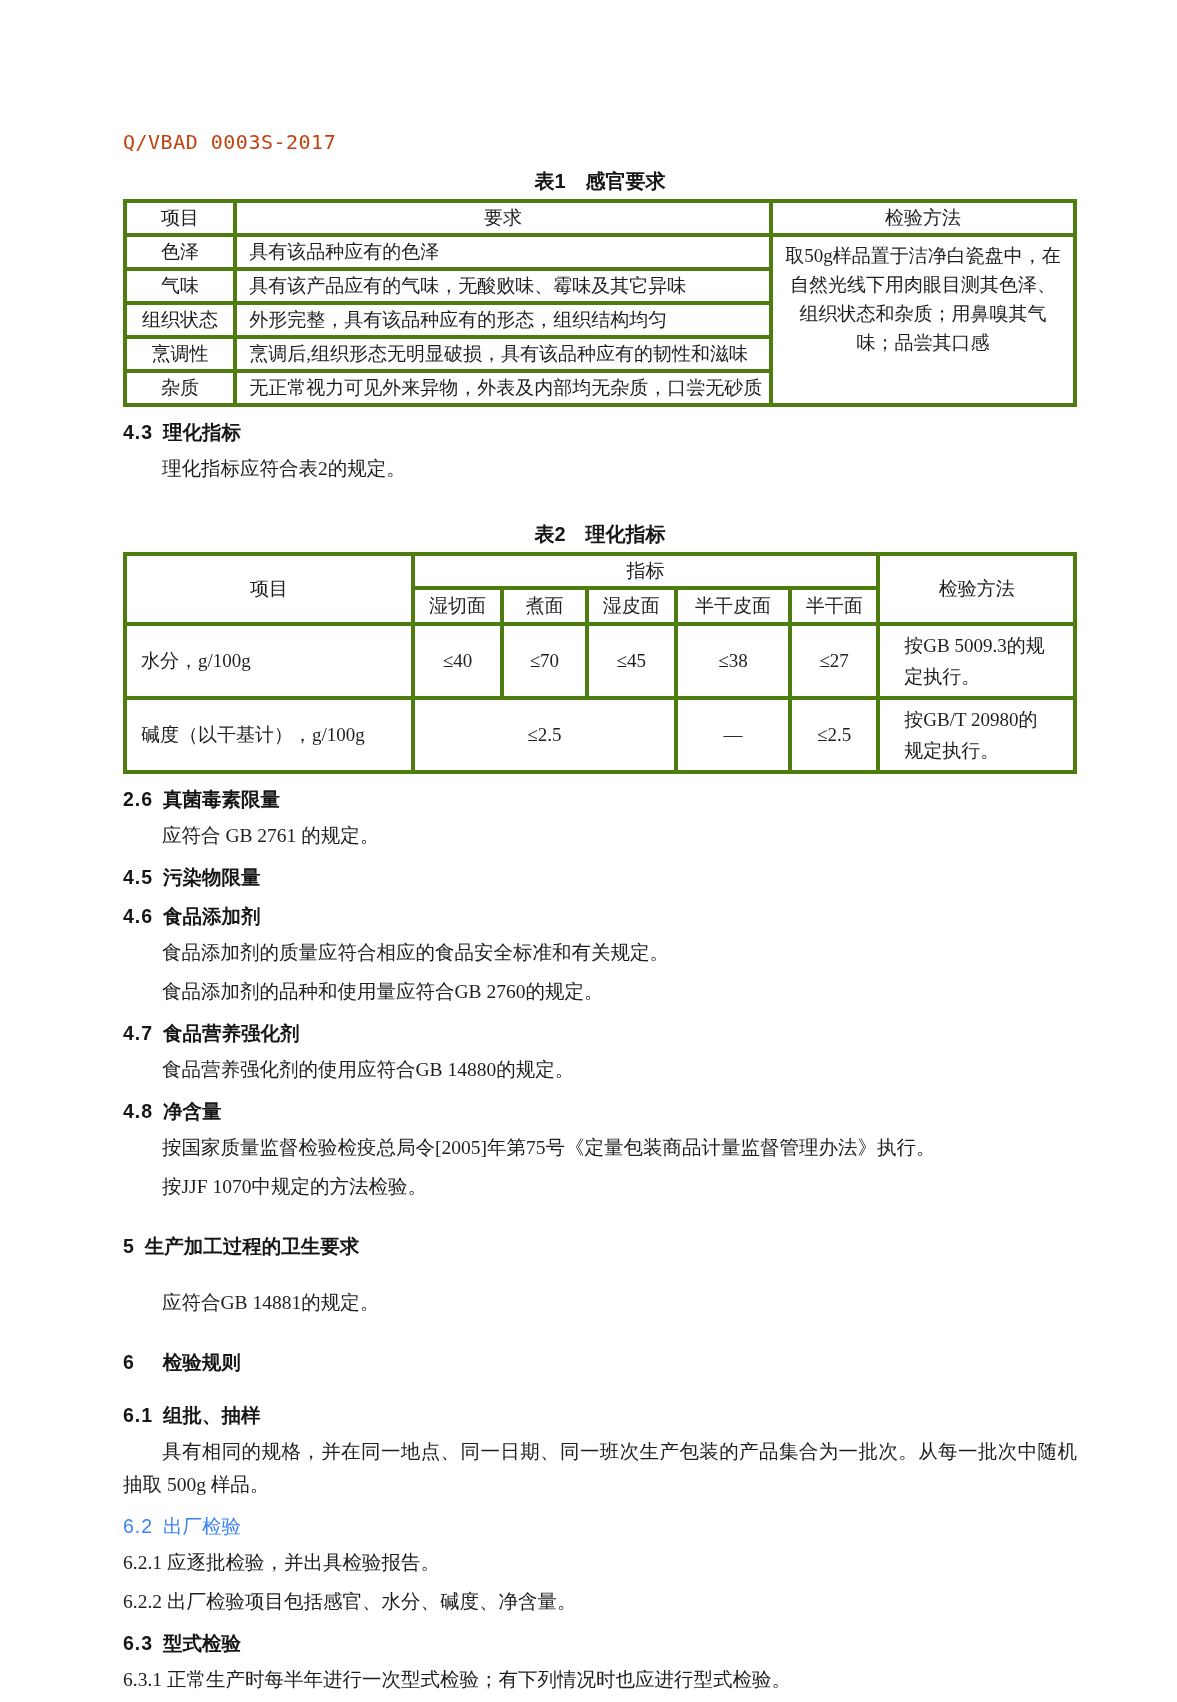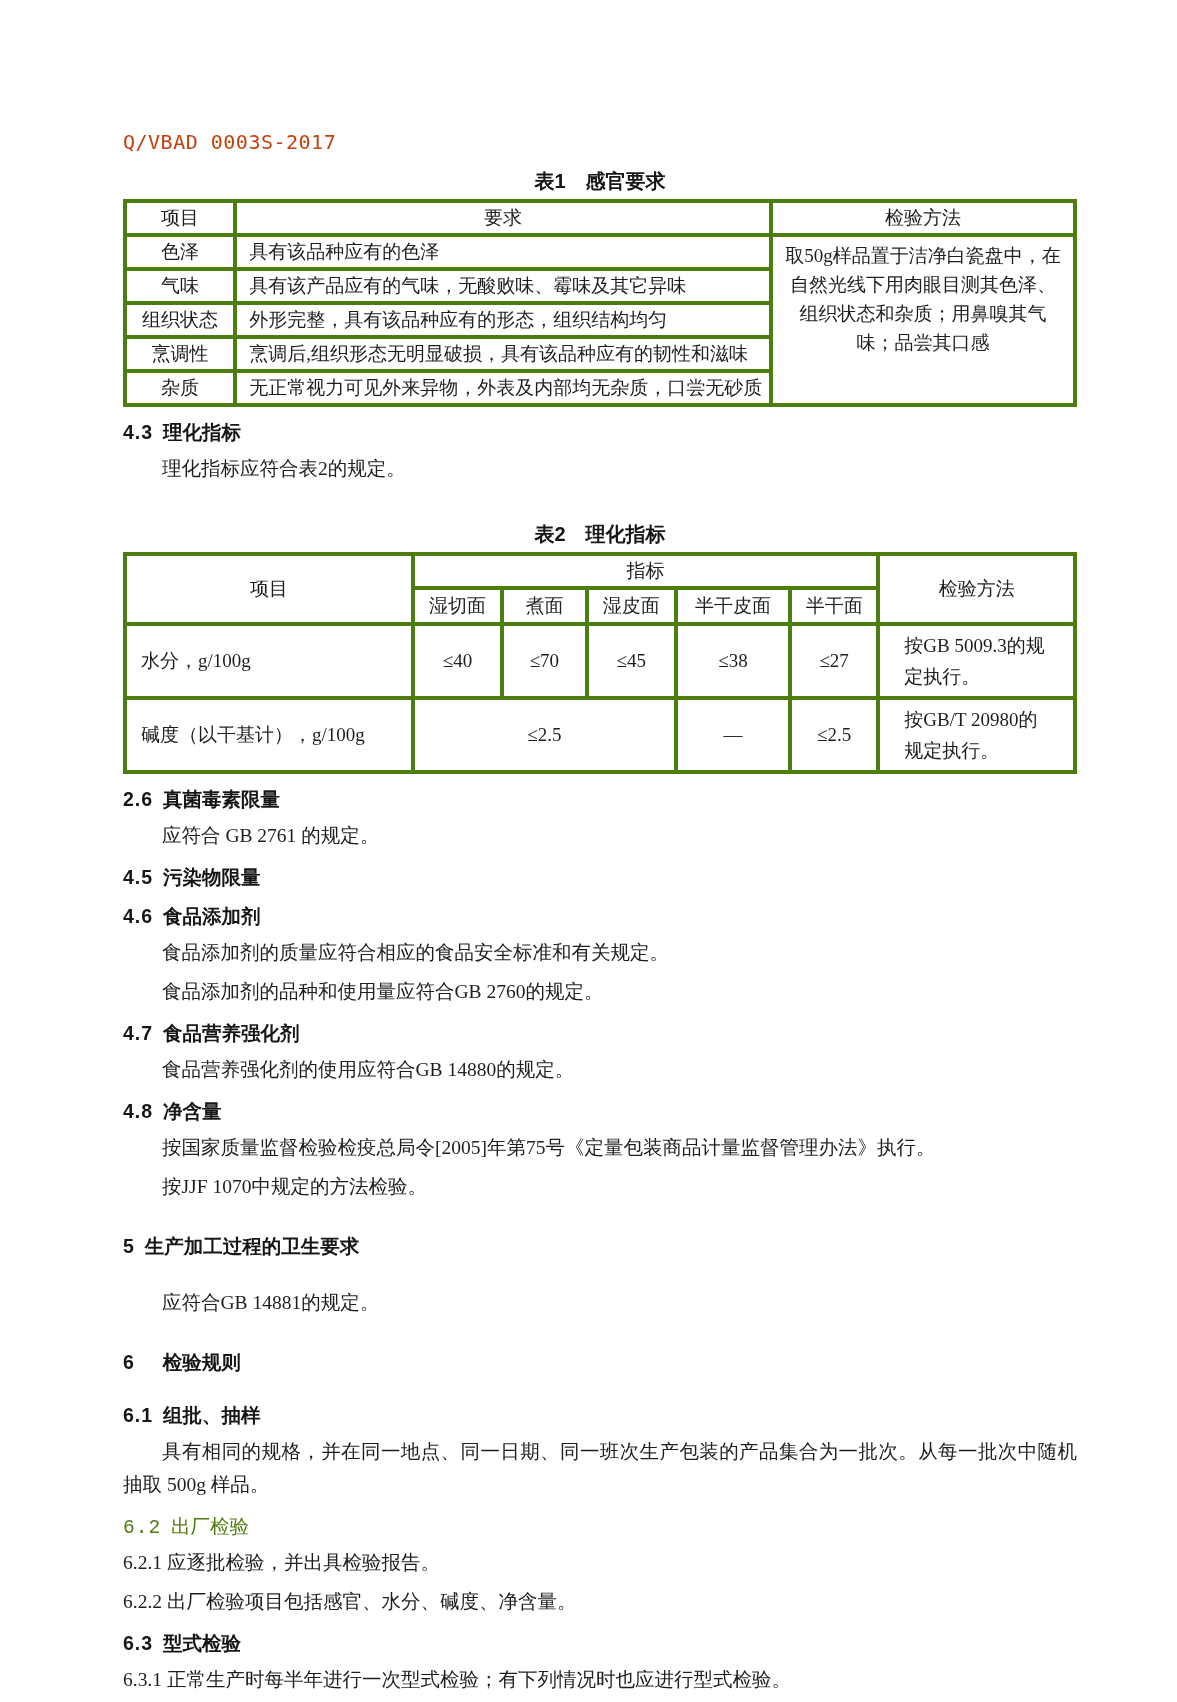--- a/index.html
+++ b/index.html
@@ -29,21 +29,21 @@
   .t2 .item-head { border-bottom:2px solid #3a3a3a; }
   .t2 .data-row td { height:64px; }
   .t2 .cell-left { text-align:left; padding-left:14px; }
   .t2 .method-cell { text-align:left; padding:4px 24px; line-height:31px; }
   .sec-h {
     font-family:"Liberation Sans","DejaVu Sans",sans-serif; font-weight:bold;
     font-size:19.5px; margin-top:12px; color:#161616;
   }
   .sec-h .num { margin-right:10px; letter-spacing:1px; }
   .sec-h.wide .num { margin-right:28px; }
-  .sec-h.plain { font-family:Liberation Mono, monospace; font-weight:normal; color:#4d7c0f; }
+  .sec-h.plain { font-family:Liberation Sans, sans-serif; font-weight:normal; color:#3b82f6; }
   .para { margin-top:6px; text-indent:2em; line-height:33px; }
   .para.no-indent { text-indent:0; }
   .para.justify { text-align:justify; }
   .gap-lg { margin-top:30px; }
   .gap-md { margin-top:26px; }
   .t2-title { margin-top:36px; }
 </style>
 </head>
 <body>
 

